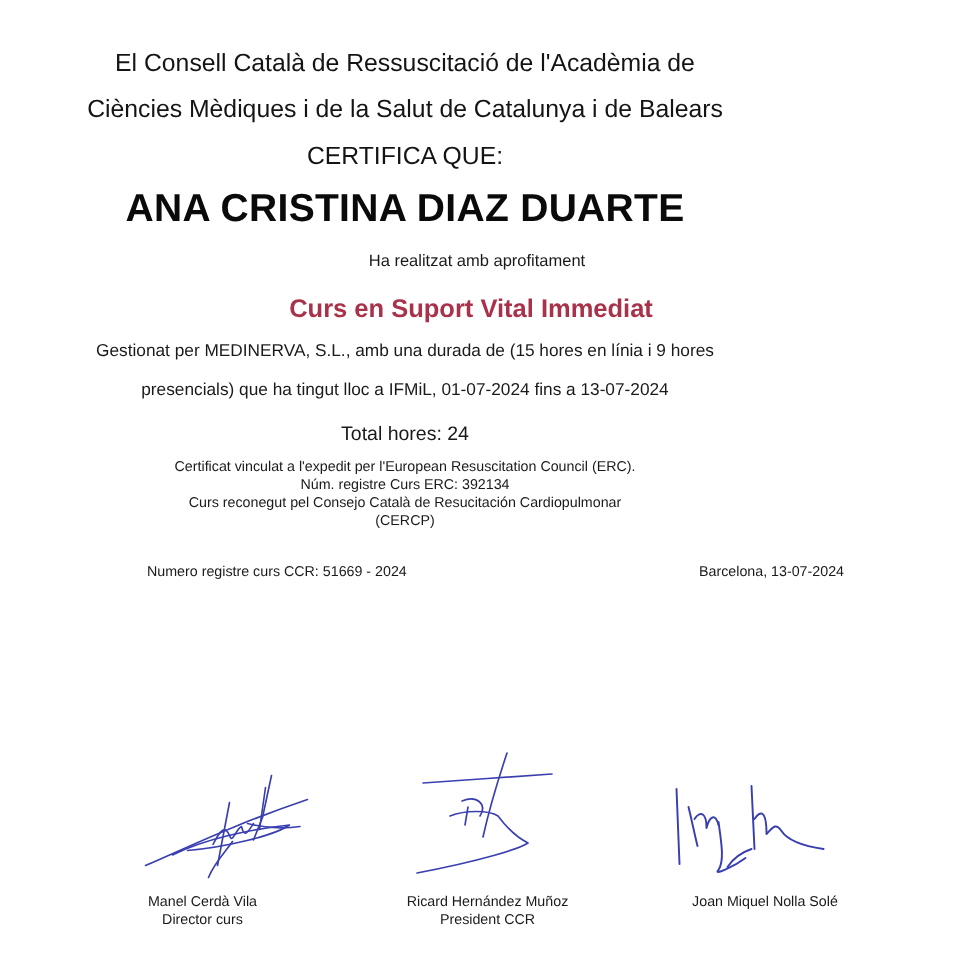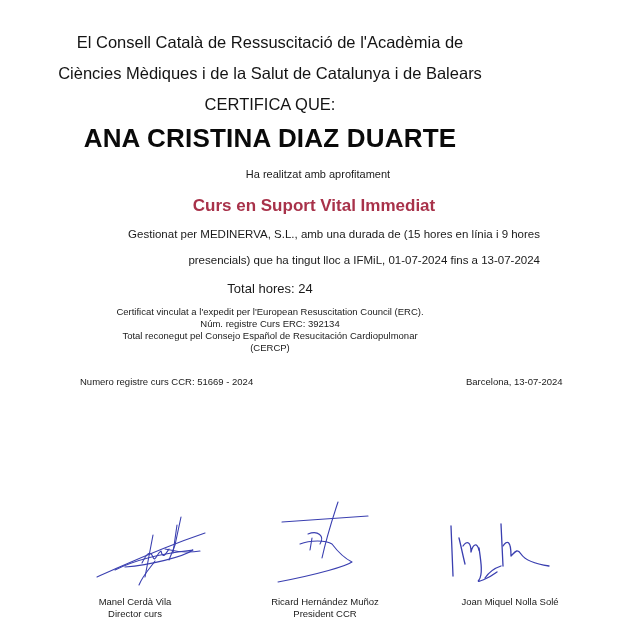--- a/index.html
+++ b/index.html
@@ -43,33 +43,32 @@
     }
     .course {
       font-size: 17px;
       font-weight: bold;
       color: #a8324a;
     }
     .body-text {
       font-size: 11.5px;
       color: #1a1a1a;
       line-height: 17px;
-      text-align: right;
     }
     .total {
       font-size: 13px;
       color: #1a1a1a;
     }
     .erc {
       font-size: 9.5px;
       color: #1a1a1a;
       line-height: 12px;
     }
     .meta-left {
-      left: 80px;
+      left: 98px;
       top: 376px;
       font-size: 9.5px;
       color: #1a1a1a;
       white-space: nowrap;
     }
     .meta-right {
       left: 466px;
       top: 376px;
       font-size: 9.5px;
       color: #1a1a1a;
@@ -103,21 +102,21 @@
 
   <div class="center-line course" style="top:196px;margin-left:44px;">Curs en Suport Vital Immediat</div>
 
   <div class="center-line body-text" style="top:226px;">Gestionat per MEDINERVA, S.L., amb una durada de (15 hores en línia i 9 hores</div>
   <div class="center-line body-text" style="top:252px;">presencials) que ha tingut lloc a IFMiL, 01-07-2024 fins a 13-07-2024</div>
 
   <div class="center-line total" style="top:281px;">Total hores: 24</div>
 
   <div class="center-line erc" style="top:306px;">Certificat vinculat a l'expedit per l'European Resuscitation Council (ERC).</div>
   <div class="center-line erc" style="top:318px;">Núm. registre Curs ERC: 392134</div>
-  <div class="center-line erc" style="top:330px;">Total reconegut pel Consejo Español de Resucitación Cardiopulmonar</div>
+  <div class="center-line erc" style="top:330px;">Curs reconegut pel Consejo Català de Resucitación Cardiopulmonar</div>
   <div class="center-line erc" style="top:342px;">(CERCP)</div>
 
   <div class="abs meta-left">Numero registre curs CCR: 51669 - 2024</div>
   <div class="abs meta-right">Barcelona, 13-07-2024</div>
 
   <div class="signature" style="left:95px; top:515px;">
     <svg width="115" height="75" viewBox="0 0 115 75" fill="none" stroke="#3a3fb0" stroke-width="1.1" stroke-linecap="round" stroke-linejoin="round">
       <path d="M2 62 C 30 50, 60 35, 110 18"></path>
       <path d="M20 55 C 40 45, 70 38, 98 35 C 88 42, 55 50, 30 52"></path>
       <path d="M58 20 L 50 62"></path>

